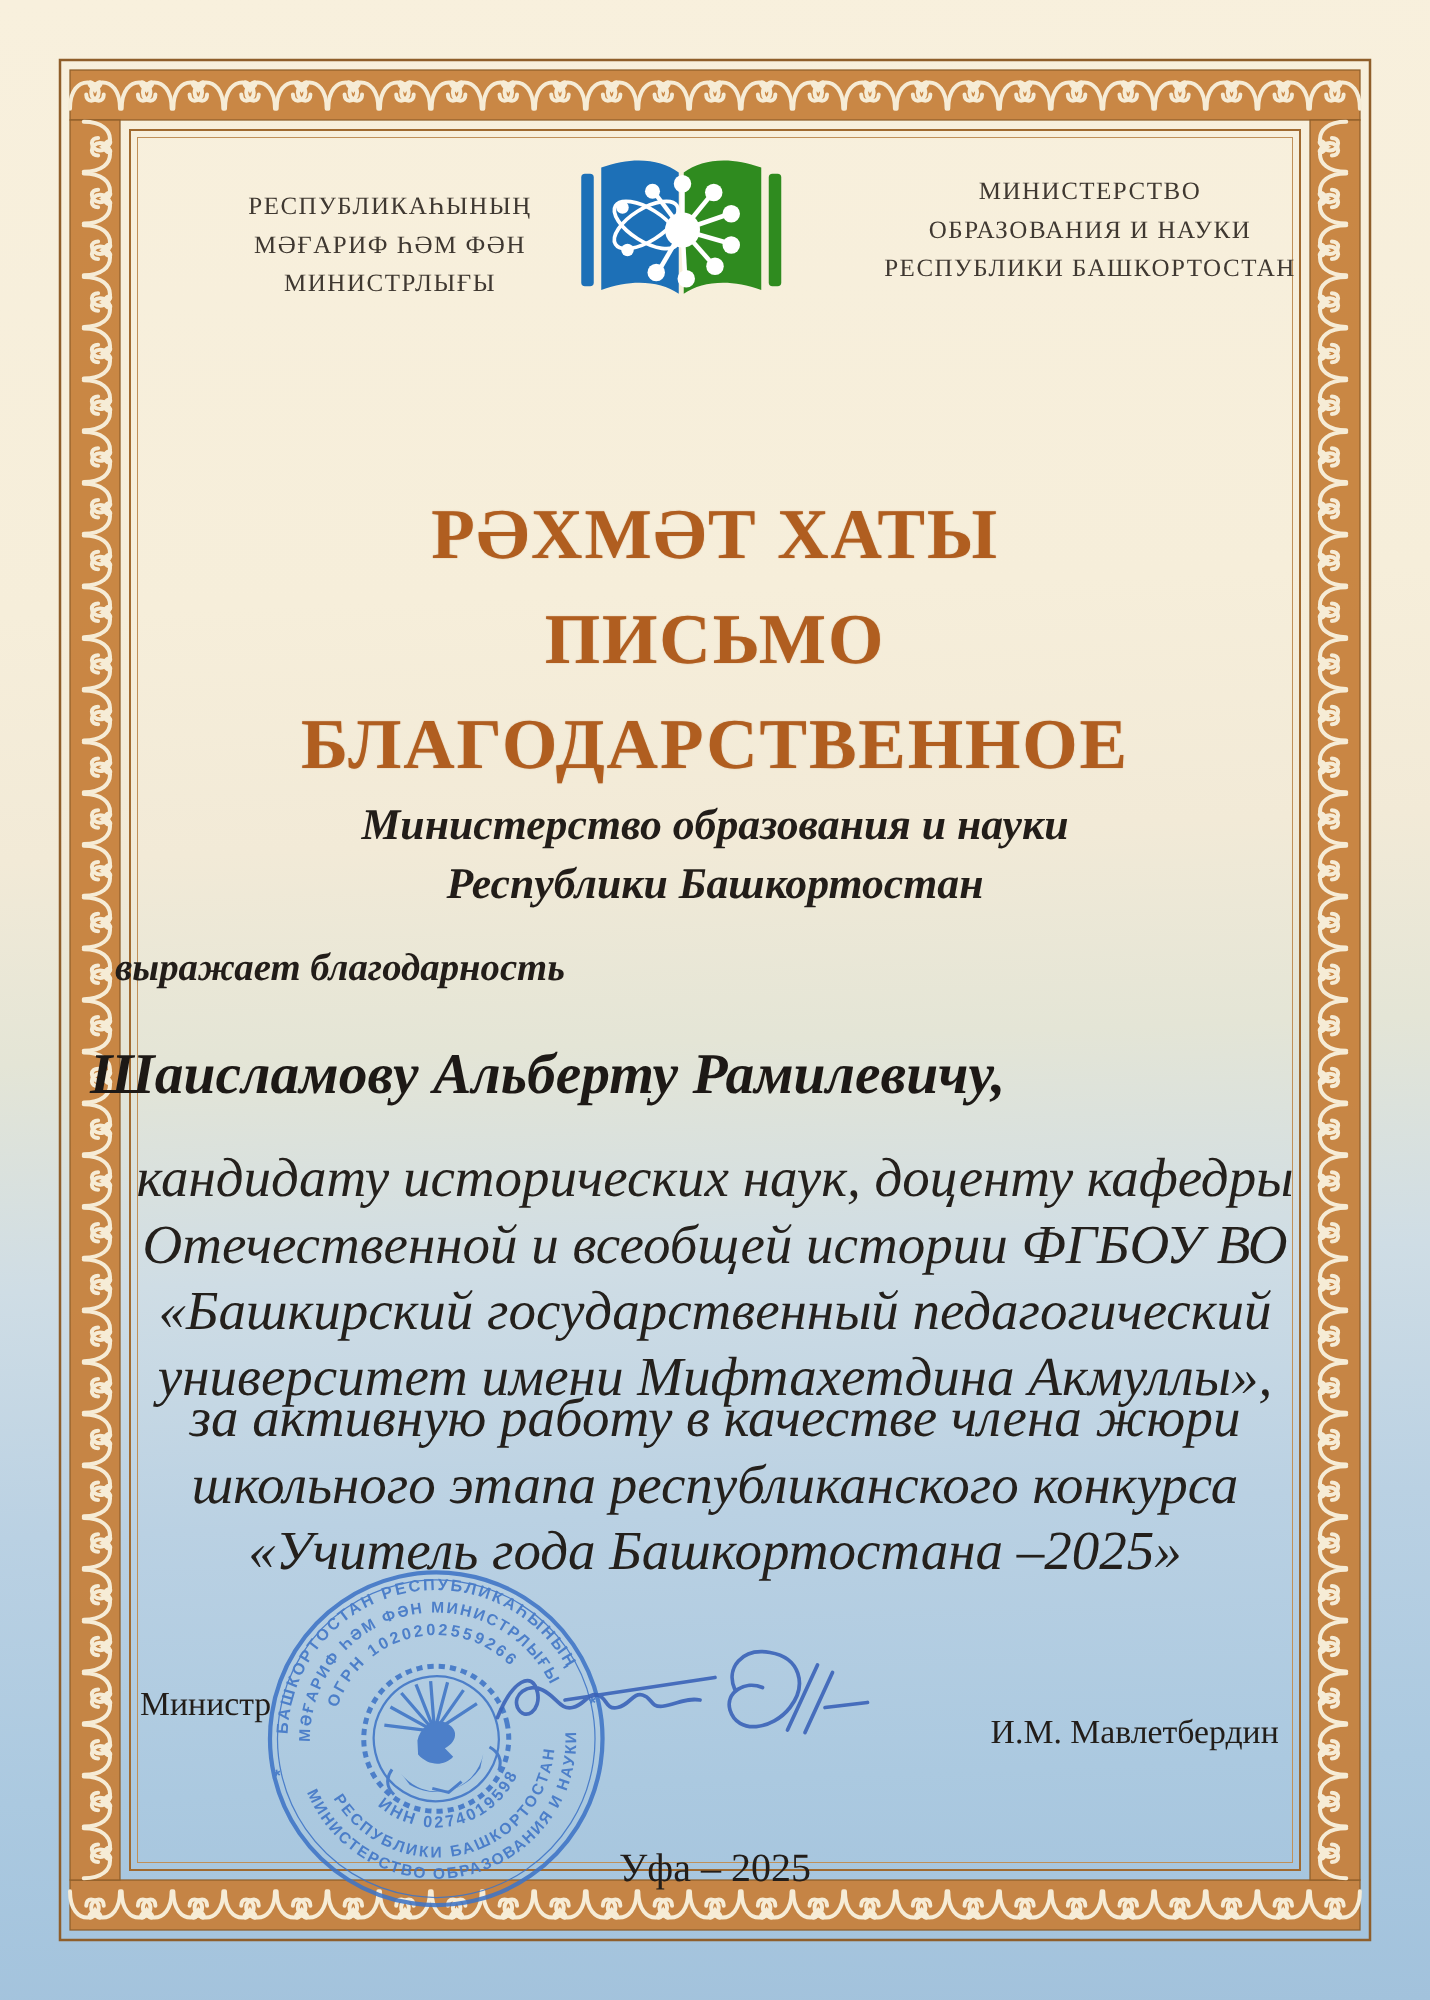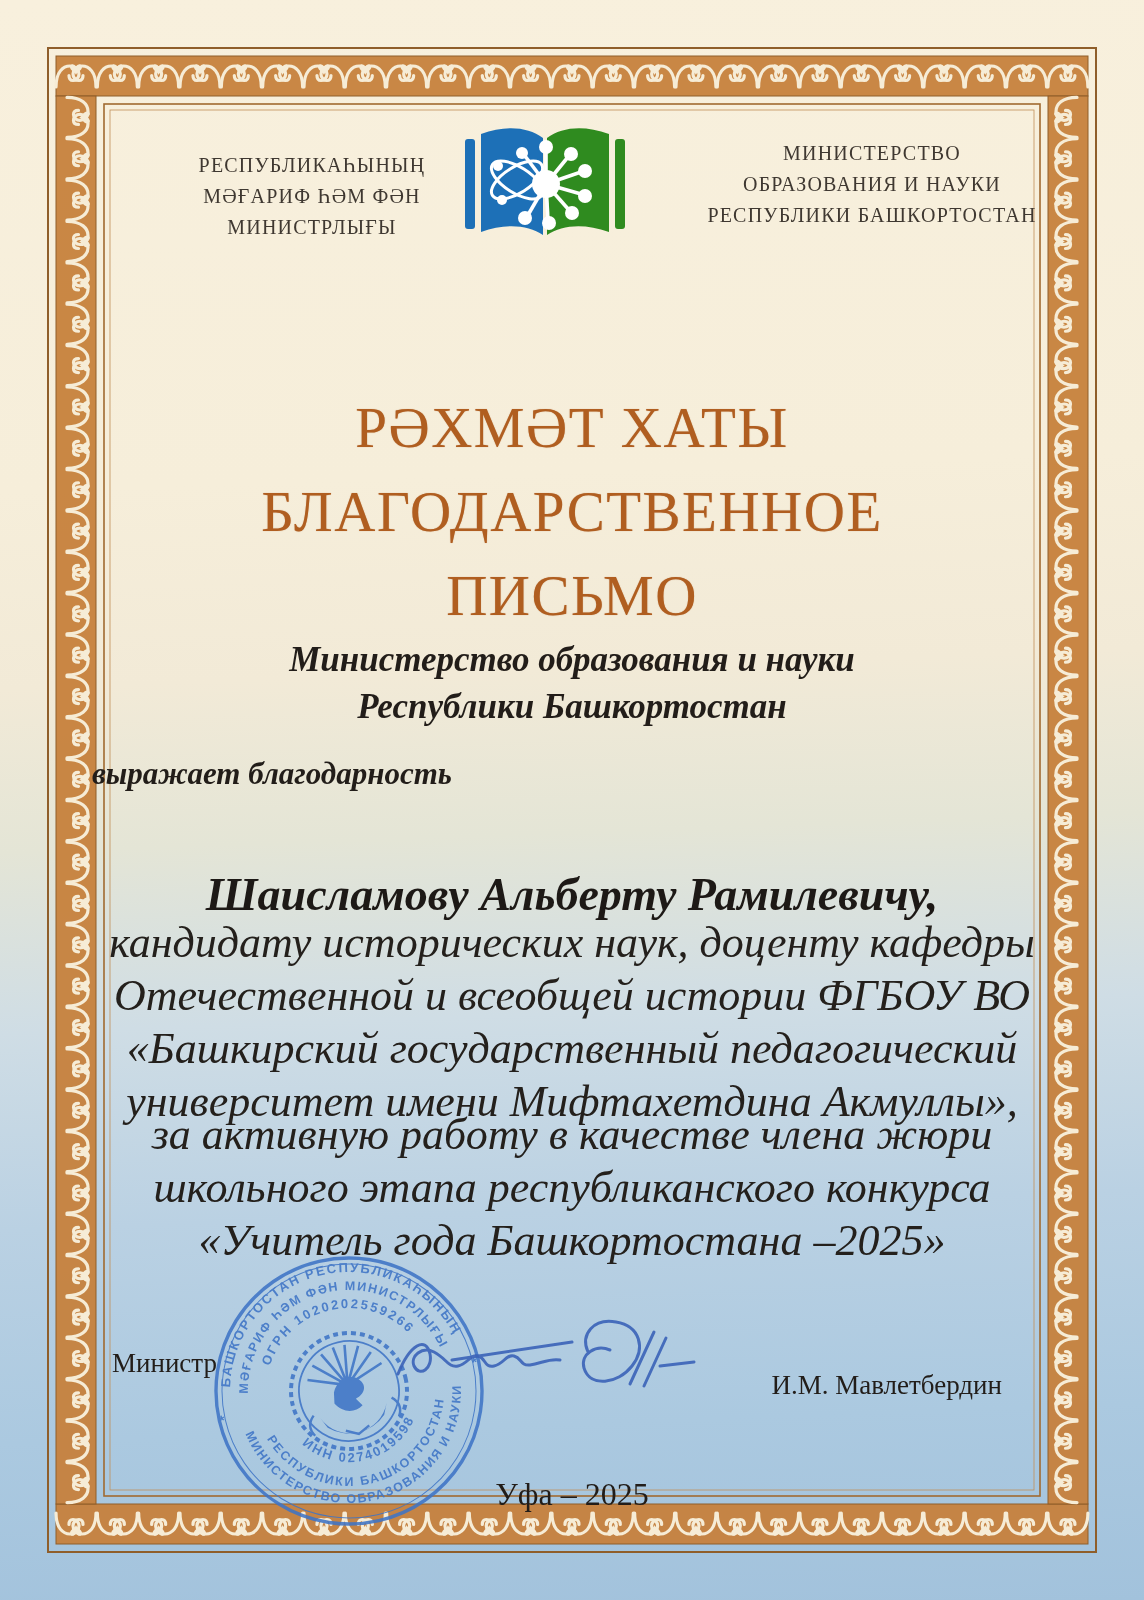--- a/index.html
+++ b/index.html
@@ -12,39 +12,39 @@
   
   #border-layer{position:absolute;inset:0;z-index:1;}
   
   .org{position:absolute;text-align:center;color:#3f3831;
        font-size:20px;line-height:31px;letter-spacing:1.2px;z-index:2;}
   .org-left{left:122px;top:150px;width:380px;}
   .org-right{left:672px;top:138px;width:400px;}
   .logo-wrap{position:absolute;left:462px;top:122px;width:166px;height:126px;z-index:2;}
   
   .title{position:absolute;left:92px;top:386px;width:960px;text-align:center;
-         color:#b05e20;font-weight:normal;font-size:57px;line-height:84px;
+         color:#b05e20;font-weight:bold;font-size:57px;line-height:84px;
          letter-spacing:1.5px;z-index:2;text-shadow:0 0 1px rgba(160,80,25,.45);}
   
   .issuer{position:absolute;left:92px;top:636px;width:960px;text-align:center;
           font-style:italic;font-weight:bold;font-size:35px;line-height:47px;
           color:#221d19;z-index:2;}
   .action{position:absolute;left:92px;top:756px;width:960px;text-align:left;
           font-style:italic;font-weight:bold;font-size:31px;color:#221d19;z-index:2;}
-  .recipient{position:absolute;left:72px;top:832px;width:1000px;text-align:center;
-          font-style:italic;font-weight:bold;font-size:46px;color:#1d1916;z-index:2;margin-top:36px;}
+  .recipient{position:absolute;left:72px;top:832px;width:1000px;text-align:left;
+          font-style:italic;font-weight:bold;font-size:46px;color:#1d1916;z-index:2;}
   .para{position:absolute;left:92px;width:960px;text-align:center;
         font-style:italic;font-size:44px;line-height:53px;color:#24201c;z-index:2;}
   .para1{top:916px;}
   .para2{top:1108px;}
   
   .sig-row{position:absolute;left:112px;top:1348px;width:920px;z-index:2;
            display:flex;justify-content:space-between;align-items:flex-start;
            font-size:27px;color:#221d19;}
-  .sig-name{margin-top:22px;margin-right:30px;text-align:right;}
+  .sig-name{margin-top:22px;margin-right:9px;text-align:right;}
   .footer{position:absolute;left:92px;top:1476px;width:960px;text-align:center;
           font-size:32px;color:#221d19;z-index:2;}
   
   .stamp{position:absolute;left:208px;top:1250px;width:282px;height:282px;
          z-index:3;transform:rotate(-13deg);opacity:.87;}
   .stamp text{font-family:"Liberation Sans","DejaVu Sans",sans-serif;
               font-weight:bold;fill:#3e74c6;}
   .sig-scrawl{position:absolute;left:392px;top:1296px;width:310px;height:140px;z-index:4;}
 </style>
 </head>
@@ -473,22 +473,22 @@
   </div>
 
   <div class="org org-right">
     <div>МИНИСТЕРСТВО</div>
     <div>ОБРАЗОВАНИЯ И НАУКИ</div>
     <div>РЕСПУБЛИКИ БАШКОРТОСТАН</div>
   </div>
 
   <div class="title">
     <div>РӘХМӘТ ХАТЫ</div>
+    <div>ПИСЬМО</div>
     <div>БЛАГОДАРСТВЕННОЕ</div>
-    <div>ПИСЬМО</div>
   </div>
 
   <div class="issuer">
     <div>Министерство образования и науки</div>
     <div>Республики Башкортостан</div>
   </div>
 
   <div class="action">выражает благодарность</div>
 
   <div class="recipient">Шаисламову Альберту Рамилевичу,</div>

